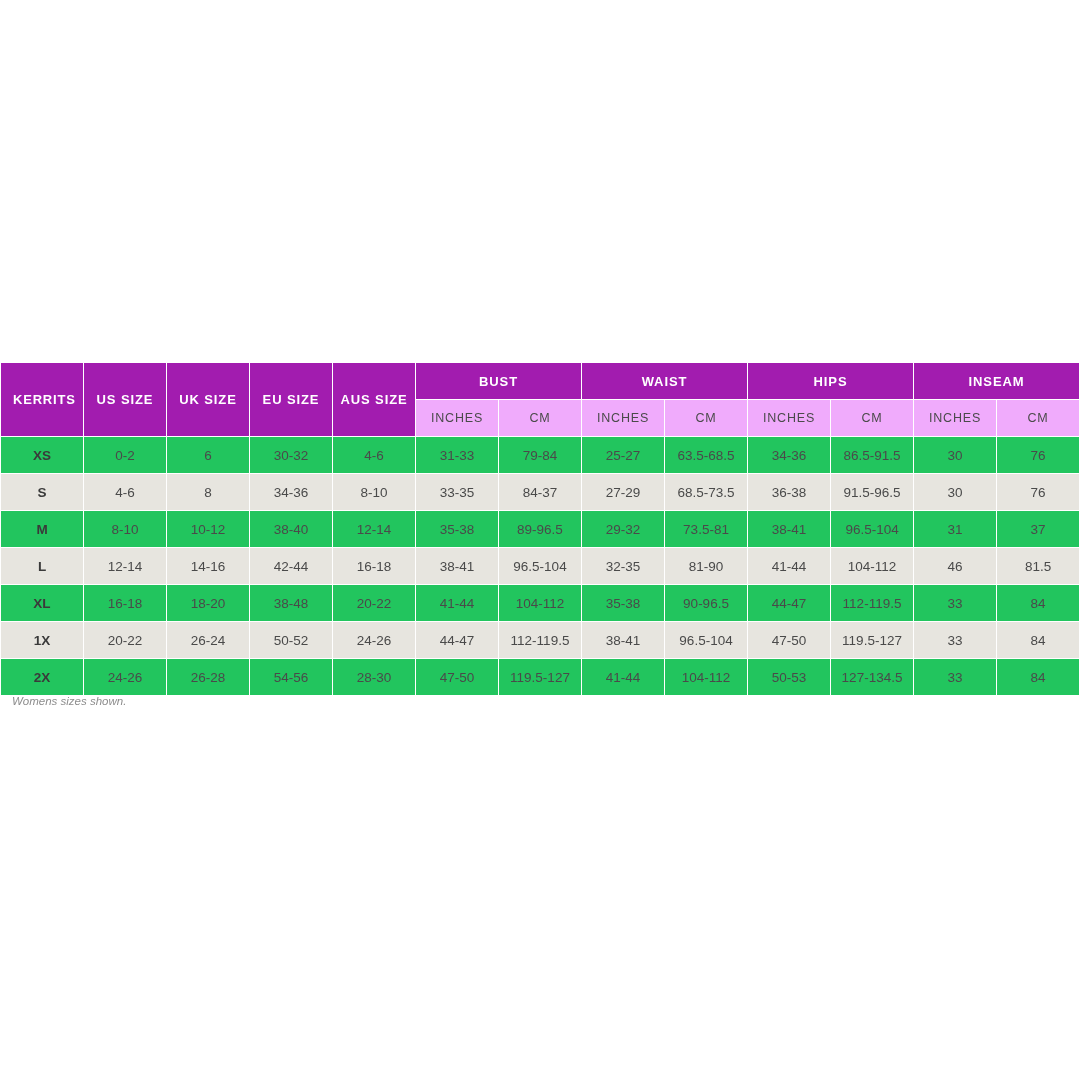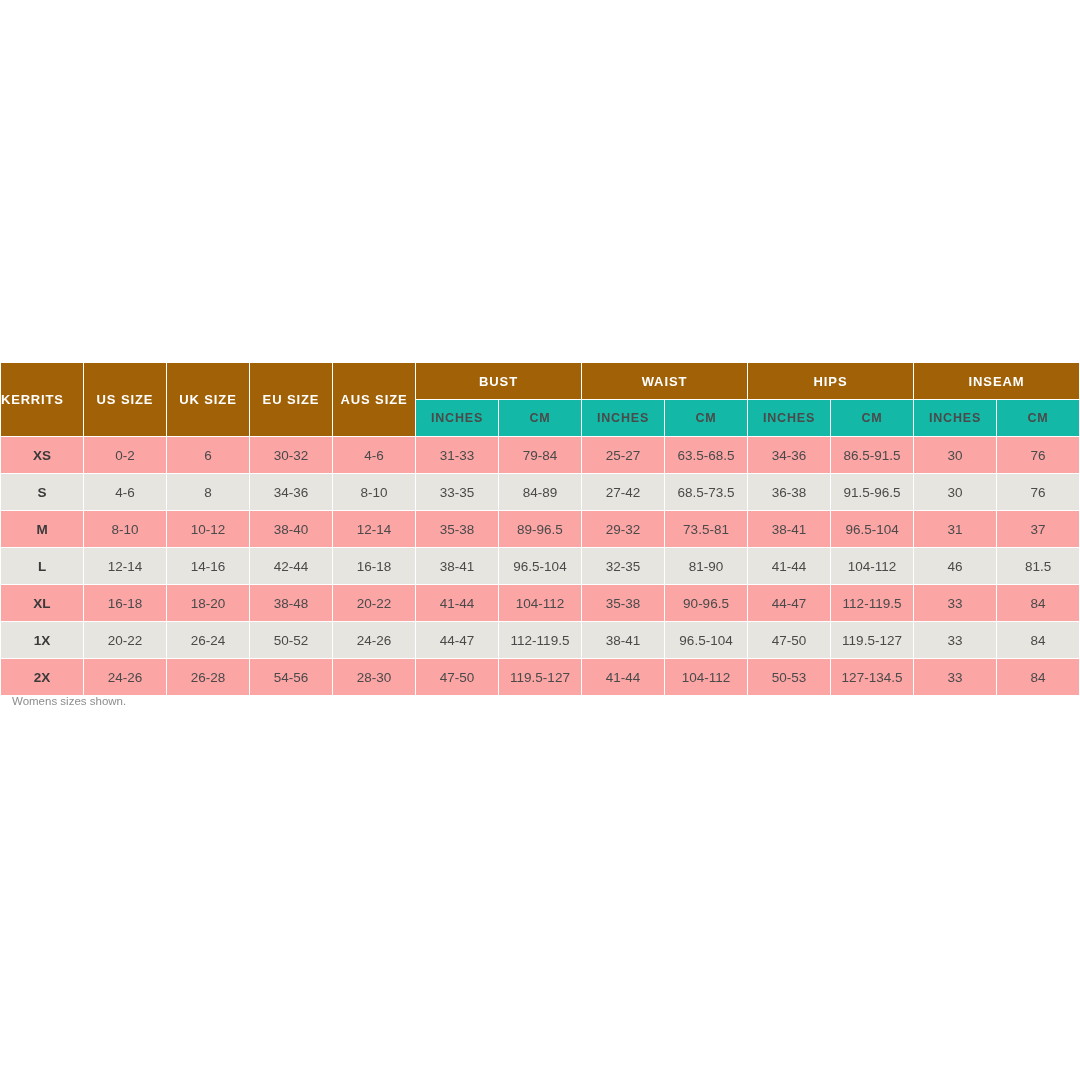--- a/index.html
+++ b/index.html
@@ -33,61 +33,63 @@
     border: 1px solid #ffffff;
     text-align: center;
     vertical-align: middle;
     font-size: 13.5px;
     font-weight: normal;
     padding: 0;
   }
 
   
   tr.group-row th {
-    background: #a16207;
+    background: #a21caf;
     color: #ffffff;
     height: 36px;
     font-size: 13px;
     font-weight: bold;
     letter-spacing: 0.9px;
   }
   tr.group-row th.brand-cell {
     text-align: left;
+    padding-left: 12px;
     letter-spacing: 0.8px;
   }
 
   
   tr.unit-row td {
-    background: #14b8a6;
+    background: #f0abfc;
     height: 36px;
     font-size: 12.5px;
-    font-weight: bold;
+    font-weight: normal;
     color: #4a4a4a;
     letter-spacing: 0.8px;
   }
 
   
   tr.data-row td {
     height: 36px;
     font-size: 13.5px;
     color: #4a4a4a;
   }
-  tr.data-row.odd td { background: #fca5a5; }
+  tr.data-row.odd td { background: #22c55e; }
   tr.data-row.even td { background: #e7e5df; }
   tr.data-row td.size-label {
     font-weight: bold;
     color: #3a3a3a;
     font-size: 13.5px;
   }
 
   .footnote {
     position: absolute;
     left: 12px;
     top: 695px;
     font-size: 11.5px;
+    font-style: italic;
     color: #8d8d8d;
     font-family: "Liberation Sans", sans-serif;
   }
 </style>
 </head>
 <body>
 
 <div id="chart-wrap">
   <table class="size-chart">
     <colgroup>
@@ -144,22 +146,22 @@
         <td>30</td>
         <td>76</td>
       </tr>
       <tr class="data-row even">
         <td class="size-label">S</td>
         <td>4-6</td>
         <td>8</td>
         <td>34-36</td>
         <td>8-10</td>
         <td>33-35</td>
-        <td>84-89</td>
-        <td>27-42</td>
+        <td>84-37</td>
+        <td>27-29</td>
         <td>68.5-73.5</td>
         <td>36-38</td>
         <td>91.5-96.5</td>
         <td>30</td>
         <td>76</td>
       </tr>
       <tr class="data-row odd">
         <td class="size-label">M</td>
         <td>8-10</td>
         <td>10-12</td>

